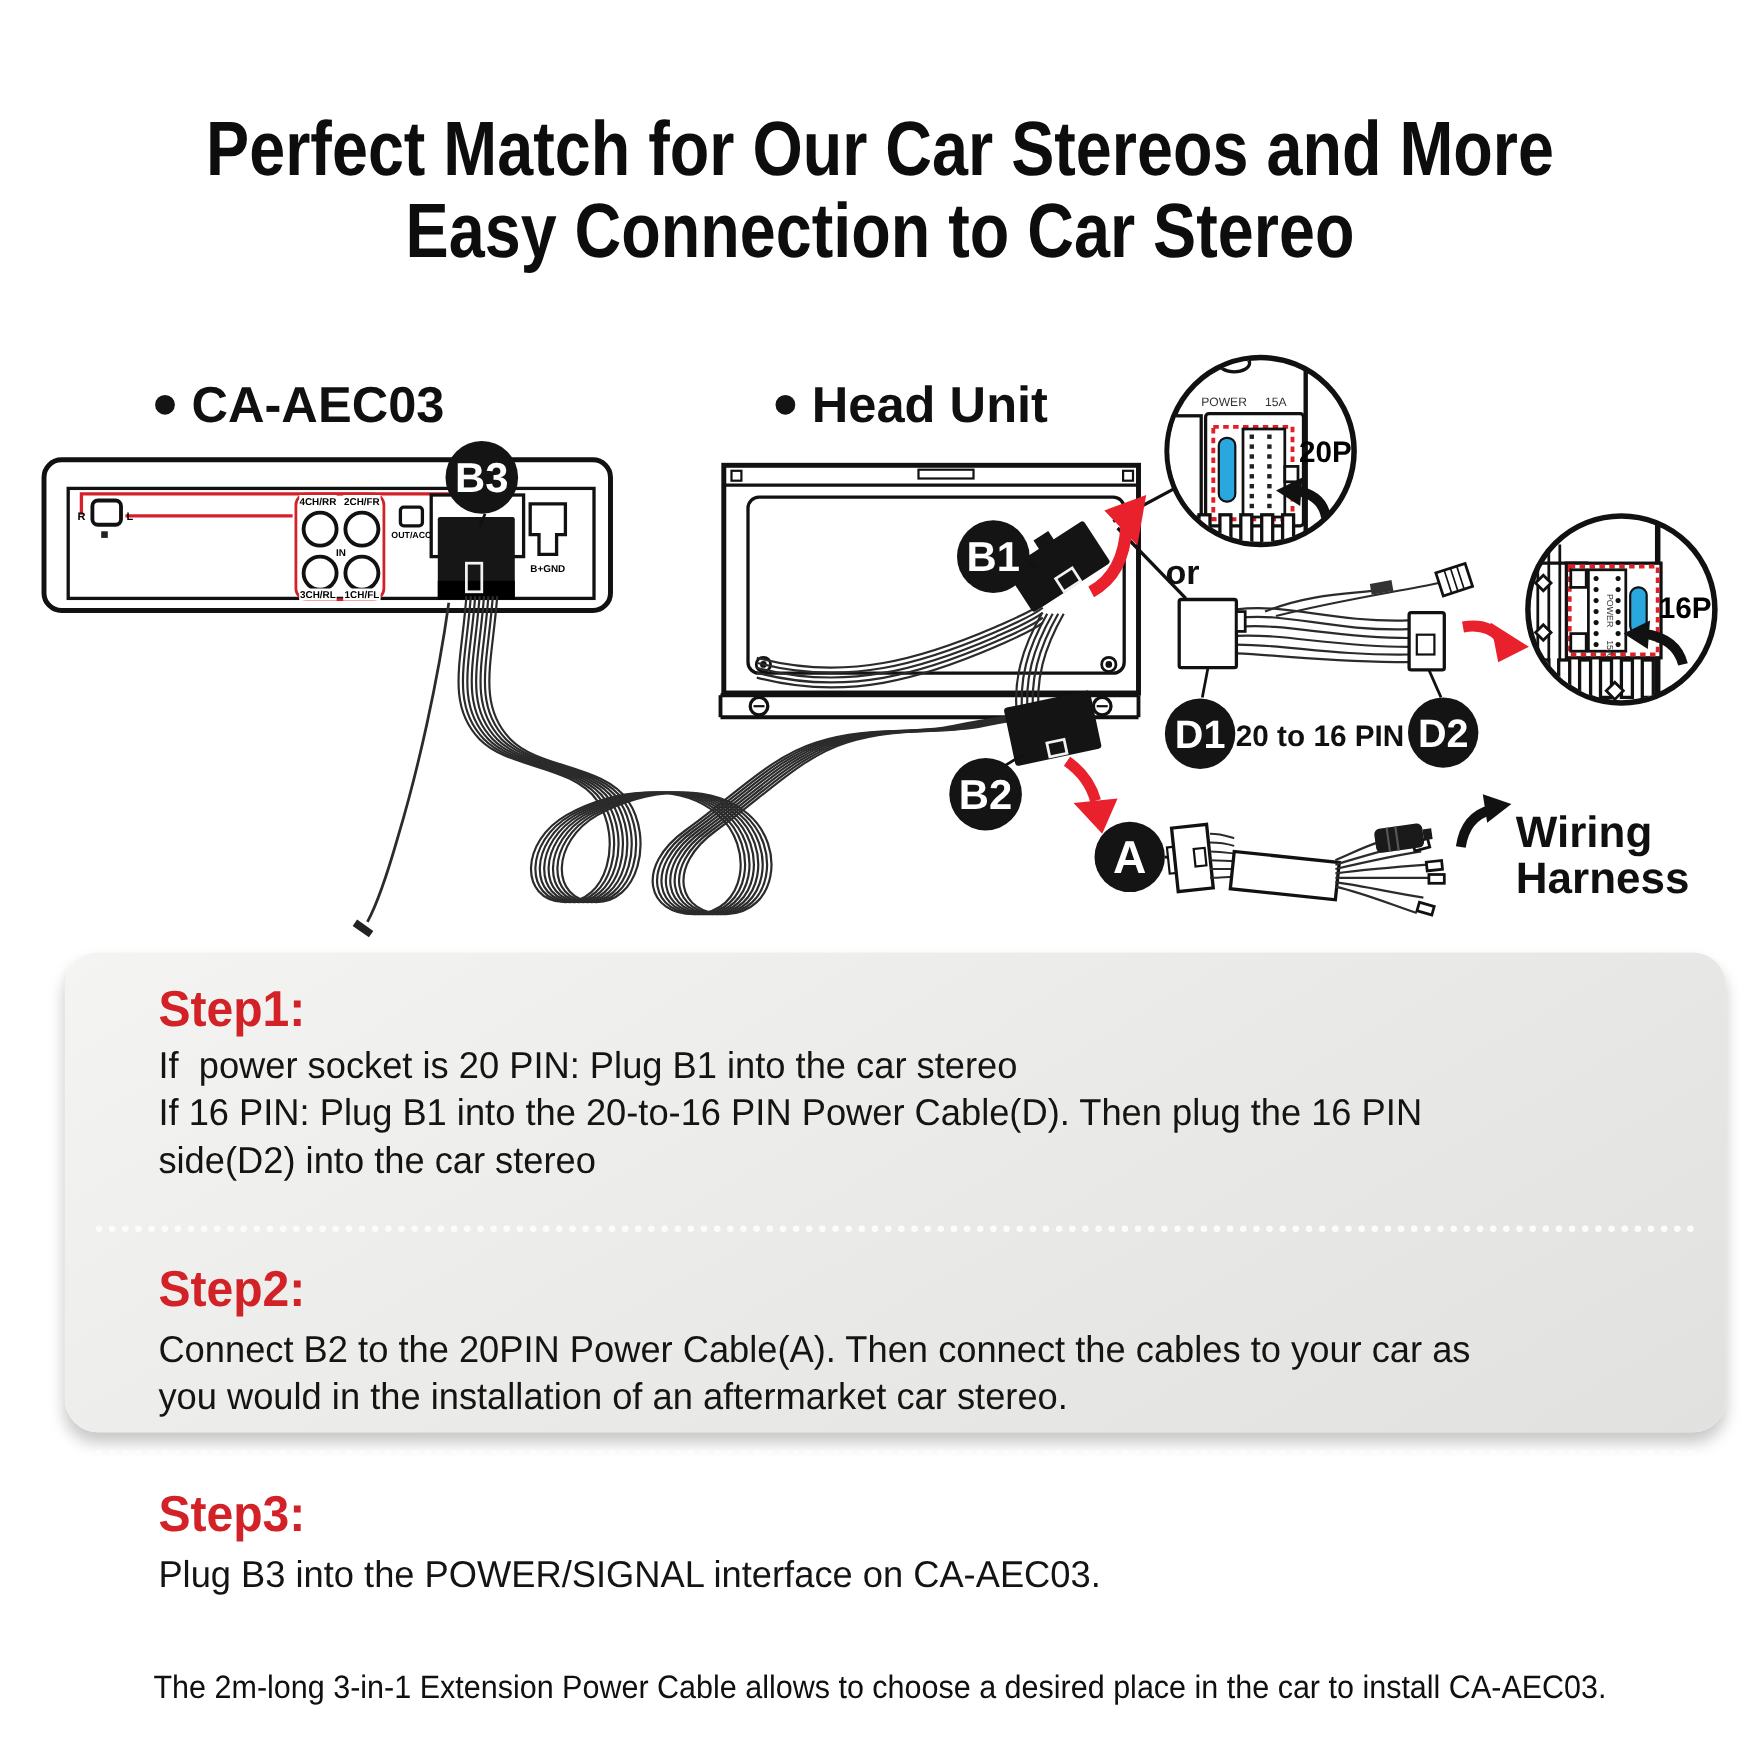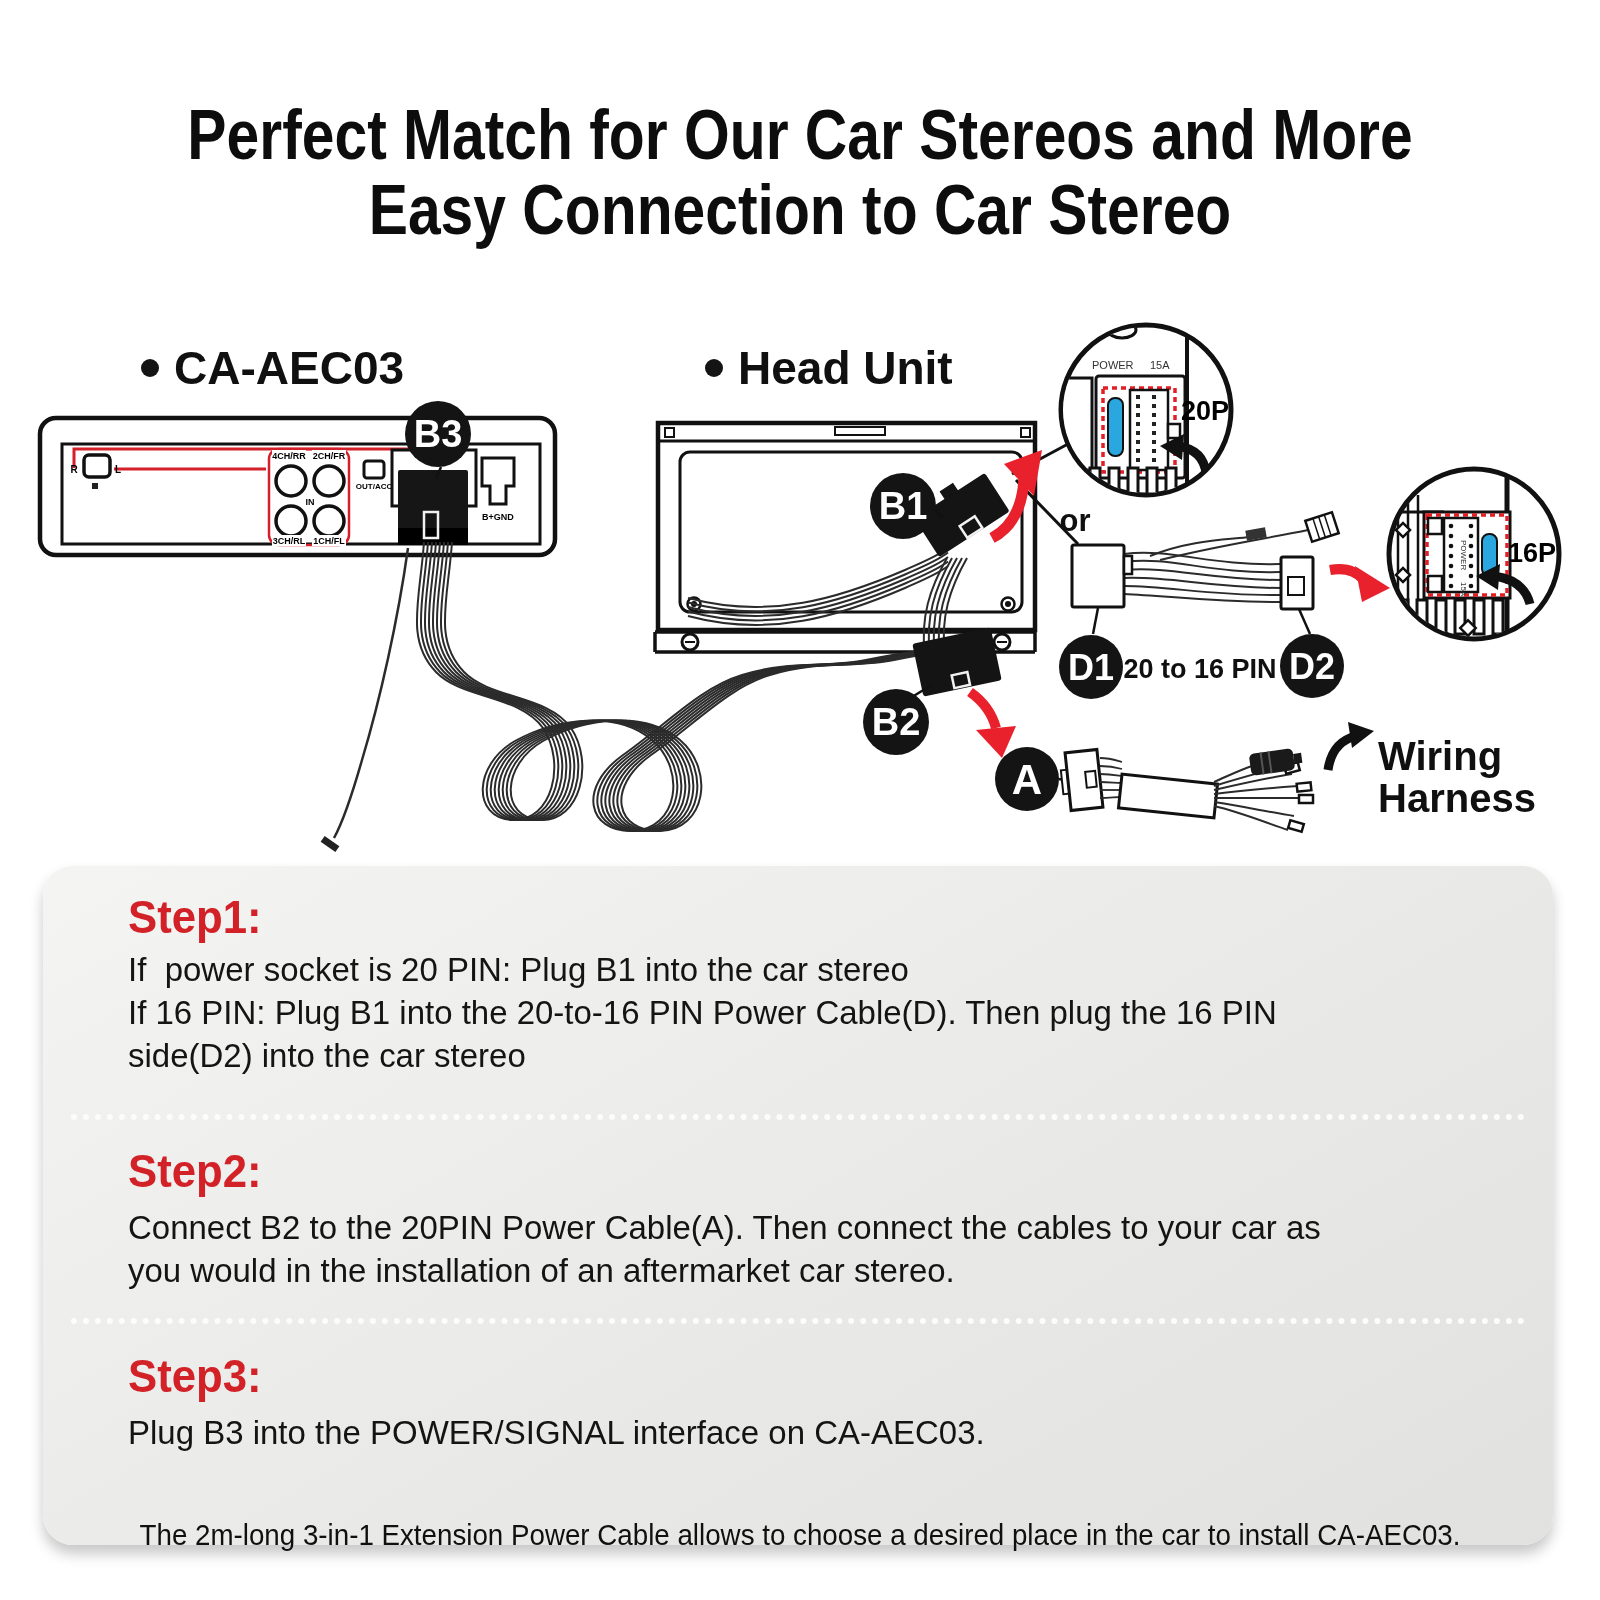--- a/index.html
+++ b/index.html
@@ -1,21 +1,21 @@
 <!DOCTYPE html>
 <html><head>
 <meta charset="utf-8">
 <style>
   html,body{margin:0;padding:0;width:1600px;height:1600px;background:#ffffff;overflow:hidden;
     font-family:"Liberation Sans",sans-serif;color:#101010;}
   #diagram-svg{position:absolute;left:0;top:0;}
   .title-block{position:absolute;top:98px;left:0;width:1600px;text-align:center;
     font-weight:bold;font-size:70px;line-height:1.07;color:#0d0d0d;
     transform:scaleX(.84);transform-origin:50% 0;}
-  .steps-panel{position:absolute;left:43px;top:866px;width:1510px;height:679px;
+  .steps-panel{position:absolute;left:59px;top:866px;width:1510px;height:436px;
     border-radius:30px;background:linear-gradient(150deg,#f4f4f2 0%,#e9e9e7 55%,#e1e1df 100%);
     box-shadow:0 9px 14px rgba(0,0,0,.22);}
   .step-heading{position:absolute;left:85px;font-size:46px;font-weight:bold;color:#d22127;
     transform:scaleX(.95);transform-origin:left top;}
   .step-body{position:absolute;left:85px;right:70px;font-size:34px;line-height:1.26;color:#141414;
     white-space:pre-wrap;transform:scaleX(.97);transform-origin:left top;}
   .separator{position:absolute;left:28px;right:28px;border-top:6px dotted #fcfcfc;}
   .footer-note{position:absolute;top:1518px;left:0;width:1600px;text-align:center;
     font-size:29.5px;color:#101010;transform:scaleX(.94);transform-origin:50% 0;}
   text{font-family:"Liberation Sans",sans-serif;}

